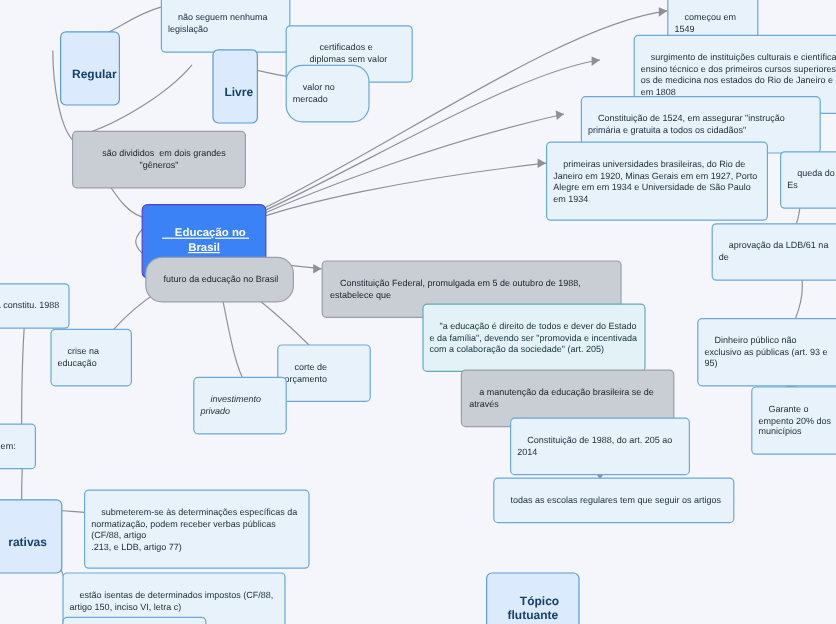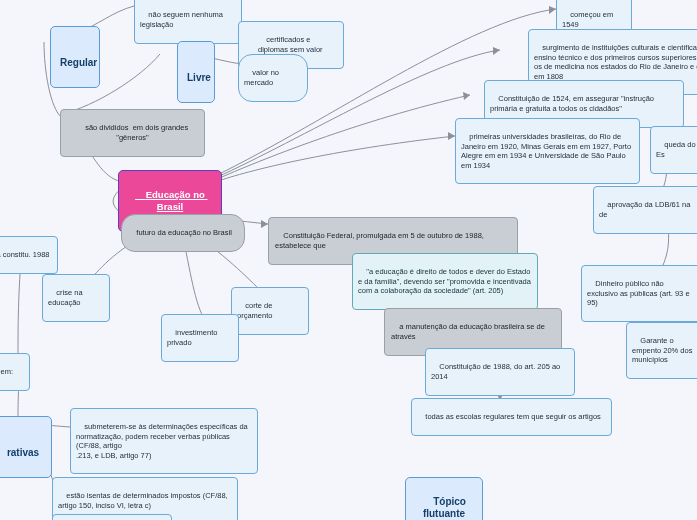--- a/index.html
+++ b/index.html
@@ -57,21 +57,21 @@
     color: #15406b;
     font-size: 10px;
     font-weight: bold;
     padding: 5px 9px;
     border-radius: 5px;
     text-align: center;
     margin-left: 20px;
   }
   
   .n-root {
-    background: #ec4899;
+    background: #3b82f6;
     border: 1.5px solid #5a3ec8;
     color: #ffffff;
     font-size: 9.5px;
     font-weight: bold;
     padding: 6px 10px;
     border-radius: 5px;
     text-align: center;
     text-decoration: underline;
   }
   .n-teal {
@@ -230,21 +230,21 @@
   </div>
 
   <div class="node n-box" style="left:42px; top:274px; width:68px;">
     <span>crise na educação</span>
   </div>
 
   <div class="node n-box" style="left:231px; top:287px; width:78px;">
     <span>corte de orçamento</span>
   </div>
 
-  <div class="node n-box" style="left:161px; top:314px; width:78px;">
+  <div class="node n-box" style="left:161px; top:314px; width:78px;font-style:italic;">
     <span>investimento privado</span>
   </div>
 
   <div class="node n-box" style="left:-22px; top:236px; width:80px;">
     <span>na constitu. 1988</span>
   </div>
 
   <div class="node n-box" style="left:-28px; top:353px; width:58px;">
     <span>das em:</span>
   </div>

